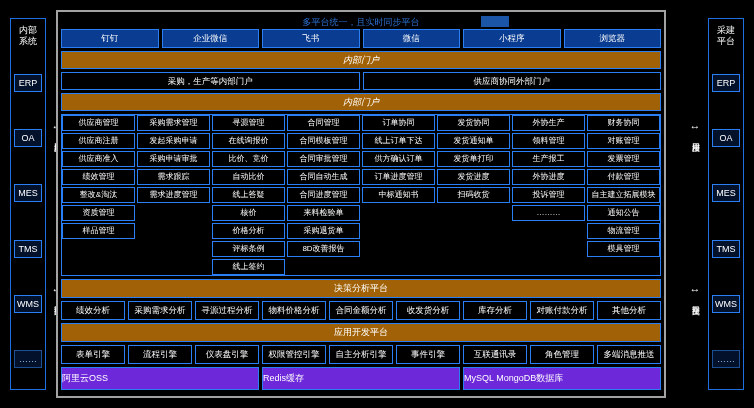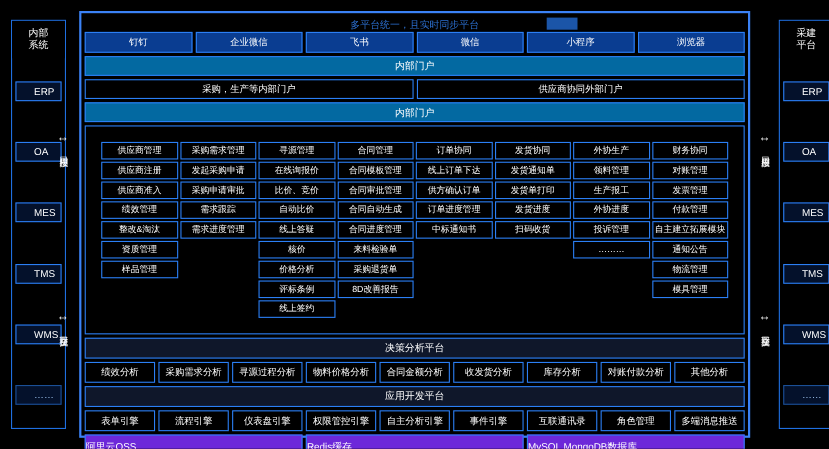--- a/index.html
+++ b/index.html
@@ -1,88 +1,88 @@
 <!DOCTYPE html>
 <html><head>
 <meta charset="utf-8">
 <style>
   html,body{margin:0;padding:0;background:#000;}
   body{width:754px;height:408px;overflow:hidden;font-family:"Liberation Sans","DejaVu Sans",sans-serif;color:#fff;}
   #root{position:relative;width:754px;height:408px;background:#000;}
 
   .col-side{
-    position:absolute;top:18px;width:50px;height:372px;
+    position:absolute;top:18px;width:36px;height:372px;
     border:1px solid #1f6fe0;box-sizing:border-box;
     display:flex;flex-direction:column;align-items:stretch;
   }
   #side-left{left:10px;}
   #side-right{left:708px;}
   .side-title{
     flex:0 0 auto;padding:6px 2px;text-align:center;font-size:9px;line-height:11px;
     color:#fff;background:#000;
   }
   .side-items{flex:1 1 auto;display:flex;flex-direction:column;justify-content:space-around;padding:2px 0;}
   .side-item{
-    margin:2px 3px;padding:3px 16px;text-align:center;font-size:9px;
+    margin:2px 3px;padding:3px 2px;text-align:center;font-size:9px;
     border:1px solid #2b7ff5;background:#04112b;color:#fff;
   }
   .side-item.plain{border-color:#1b4f96;color:#9fc4ef;}
 
   .connector{
     position:absolute;width:22px;text-align:center;font-size:8px;color:#fff;line-height:10px;
   }
   #conn-left-top{left:46px;top:120px;}
   #conn-left-bot{left:46px;top:283px;}
   #conn-right-top{left:684px;top:120px;}
   #conn-right-bot{left:684px;top:283px;}
   .conn-label{writing-mode:vertical-rl;text-orientation:upright;letter-spacing:0px;font-size:8px;display:inline-block;}
   .arrow{font-size:11px;display:block;}
 
   #center{
-    position:absolute;left:72px;top:10px;width:610px;height:388px;
-    border:2px solid #3b82f6;box-sizing:border-box;background:#000;padding:3px;
+    position:absolute;left:56px;top:10px;width:610px;height:388px;
+    border:2px solid #a3a3a3;box-sizing:border-box;background:#000;padding:3px;
   }
 
   .banner{
     height:14px;line-height:14px;text-align:center;font-size:9px;color:#2b6fd0;
     position:relative;
   }
   .banner .mask{position:absolute;left:420px;top:1px;width:28px;height:11px;background:#1b55a8;}
 
   .row{display:flex;gap:3px;margin-bottom:3px;}
   .cell{
     flex:1 1 0;border:1px solid #2b7ff5;background:#000;color:#fff;
     font-size:8.5px;line-height:11px;text-align:center;padding:3px 1px;box-sizing:border-box;
     white-space:nowrap;overflow:hidden;
   }
   .cell.blue{background:#0a3d91;}
 
   .bar{
     border:1px solid #2b7ff5;background:#000;color:#fff;text-align:center;
     font-size:9px;line-height:12px;padding:2px 0;margin-bottom:3px;box-sizing:border-box;
   }
-  .bar.head{background:#0369a1;font-size:9px;}
+  .bar.head{background:#a16207;font-size:9px;font-style:italic;}
 
   .two{display:flex;gap:3px;margin-bottom:3px;}
   .two>div{
     flex:1 1 0;border:1px solid #2b7ff5;background:#000;text-align:center;font-size:8.5px;
     line-height:12px;padding:2px 0;box-sizing:border-box;
   }
 
-  .grid-wrap{border:1px solid #2b7ff5;padding:14px;margin-bottom:3px;box-sizing:border-box;}
+  .grid-wrap{border:1px solid #2b7ff5;padding:0;margin-bottom:3px;box-sizing:border-box;}
   .grid{display:flex;gap:2px;}
   .gcol{flex:1 1 0;display:flex;flex-direction:column;gap:2px;}
   .gitem{
     border:1px solid #2b7ff5;background:#000;font-size:8px;line-height:10px;
     text-align:center;padding:2px 0;box-sizing:border-box;min-height:14px;white-space:nowrap;overflow:hidden;
   }
   .gitem.void{border:none;background:#000;}
 
   .section-title{
-    border:1px solid #2b7ff5;background:#0f172a;text-align:center;font-size:9px;
+    border:1px solid #2b7ff5;background:#a16207;text-align:center;font-size:9px;
     padding:2px 0;margin-bottom:3px;
   }
   .foot{display:flex;gap:3px;margin-top:2px;}
   .foot>div{
     flex:1 1 0;border:1px solid #2b7ff5;background:#6d28d9;text-align:left;
     font-size:9px;padding:4px 0;box-sizing:border-box;
   }
 </style>
 </head>
 <body>

